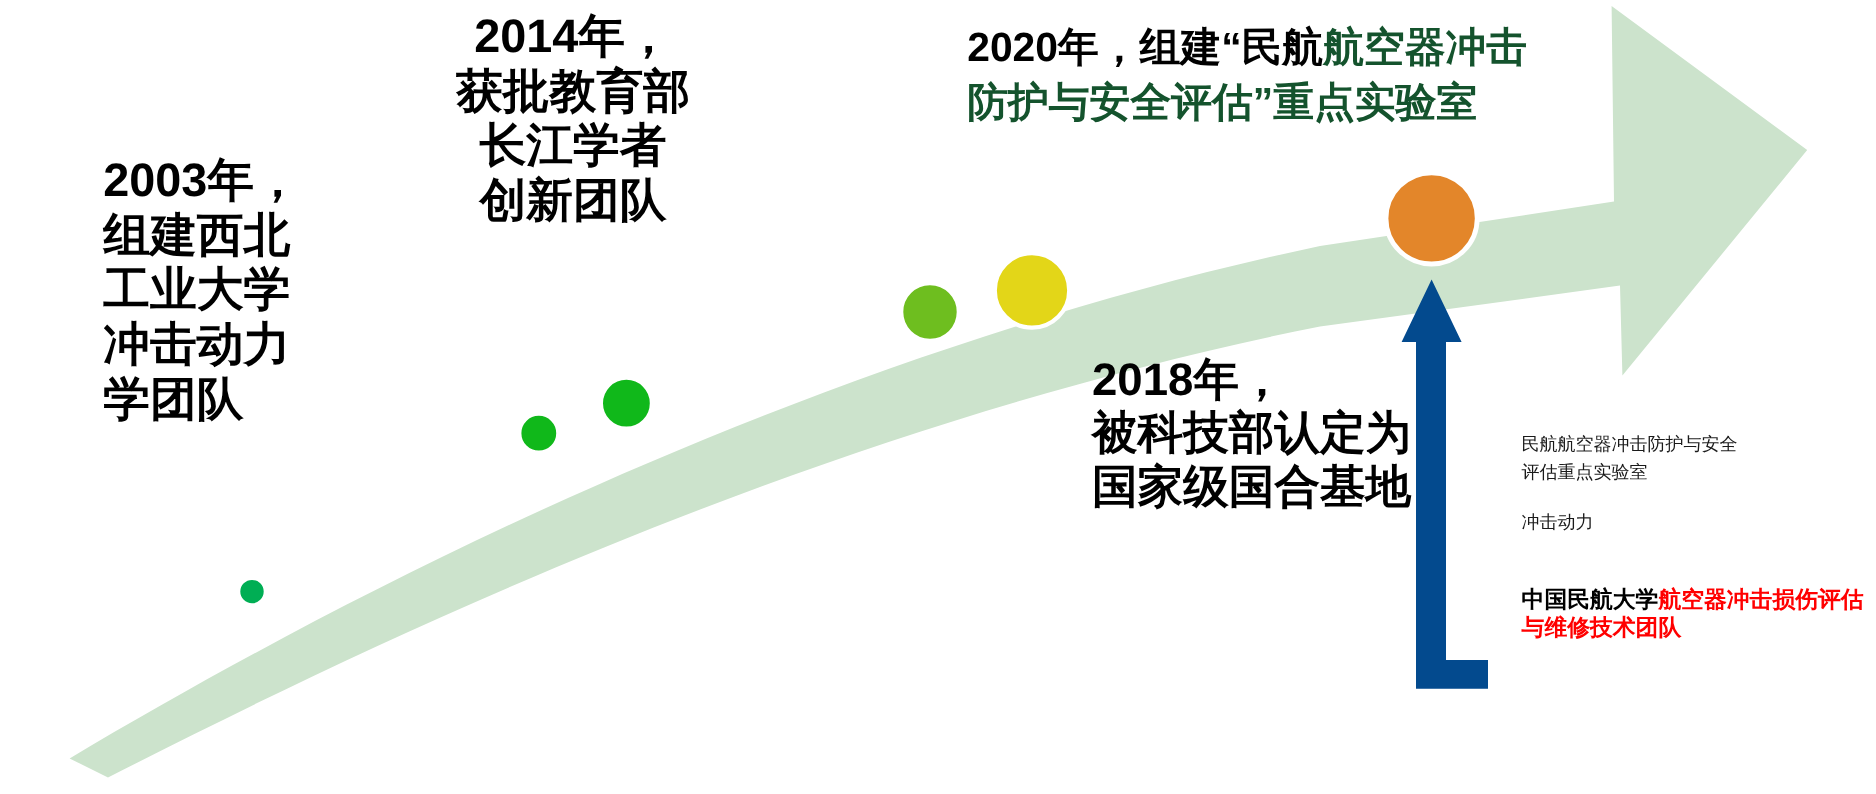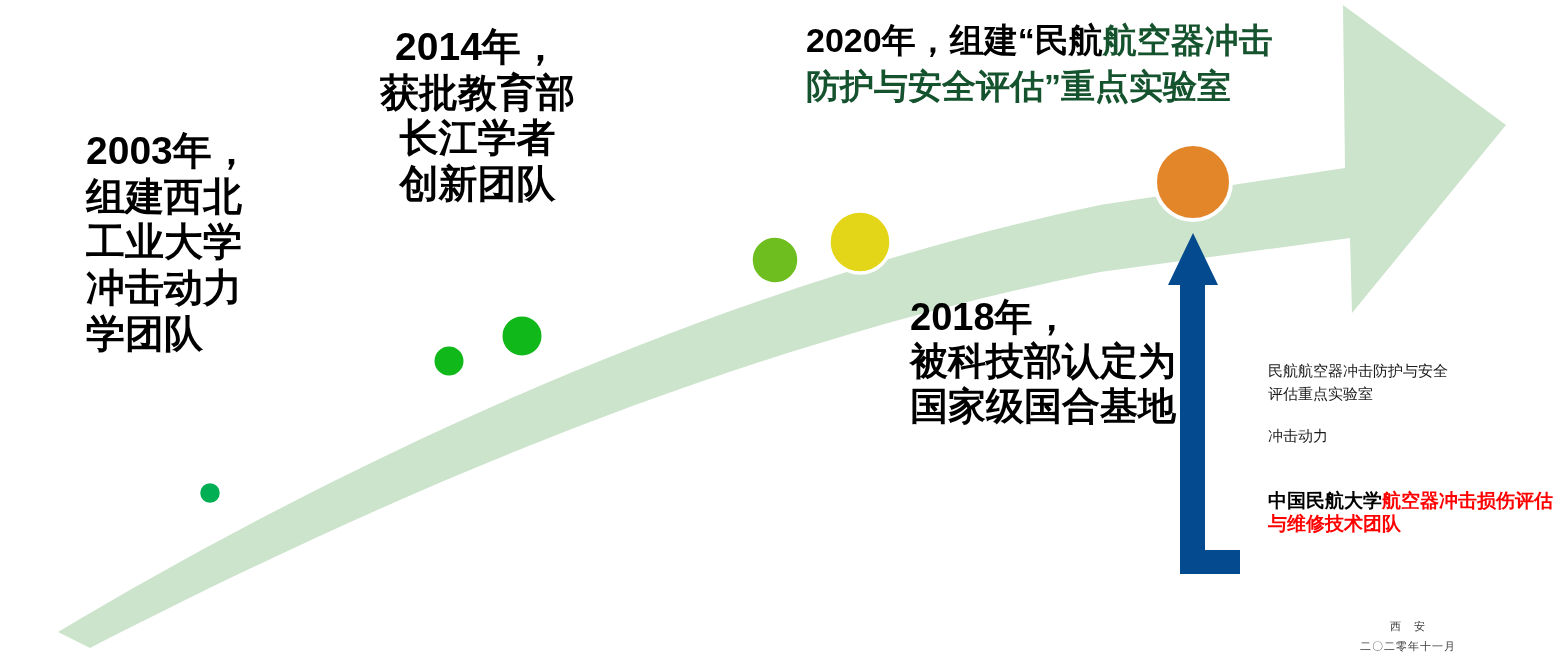--- a/index.html
+++ b/index.html
@@ -18,21 +18,21 @@
     font-weight:bold;
     color:#000000;
     line-height:1.17;
     white-space:pre-line;
     letter-spacing:0px;
   }
   .lbl .red{color:#14532d;}
 
   
   #lbl-2003{ left:86px;  top:128px; font-size:39px; }
-  #lbl-2014{ left:380px; top:8px;   font-size:39px; text-align:center;margin-top:16px; }
+  #lbl-2014{ left:380px; top:8px;   font-size:39px; text-align:center; }
   #lbl-2010{ left:352px; top:450px; font-size:39px; text-align:center; }
   #lbl-2017{ left:632px; top:355px; font-size:38px; }
   #lbl-2018{ left:882px; top:295px; font-size:38px;margin-left:28px; }
   #lbl-2020{ left:806px; top:18px;  font-size:34px; line-height:1.35; }
 
   
   #agreement{
     position:absolute;
     left:1268px; top:360px;
     width:280px;
@@ -128,18 +128,14 @@
 
   <div id="agreement">
     <span>民航航空器冲击防护与安全</span><br>
     <span>评估重点实验室</span>
     <span class="gap"></span>
     <span>冲击动力</span>
   </div>
 
   <div id="team-label"><span>中国民航大学</span><span class="red">航空器冲击损伤评估与维修技术团队</span></div>
 
-  <div id="place-date">
-    <span>西　安</span><br>
-    <span>二〇二零年十一月</span>
-  </div>
 
 </div>
 
 </body></html>

